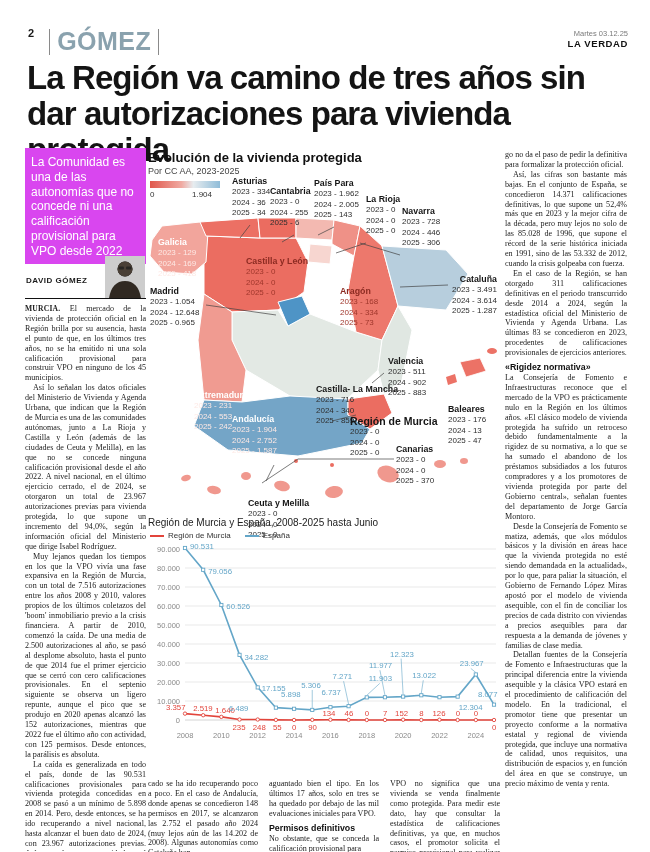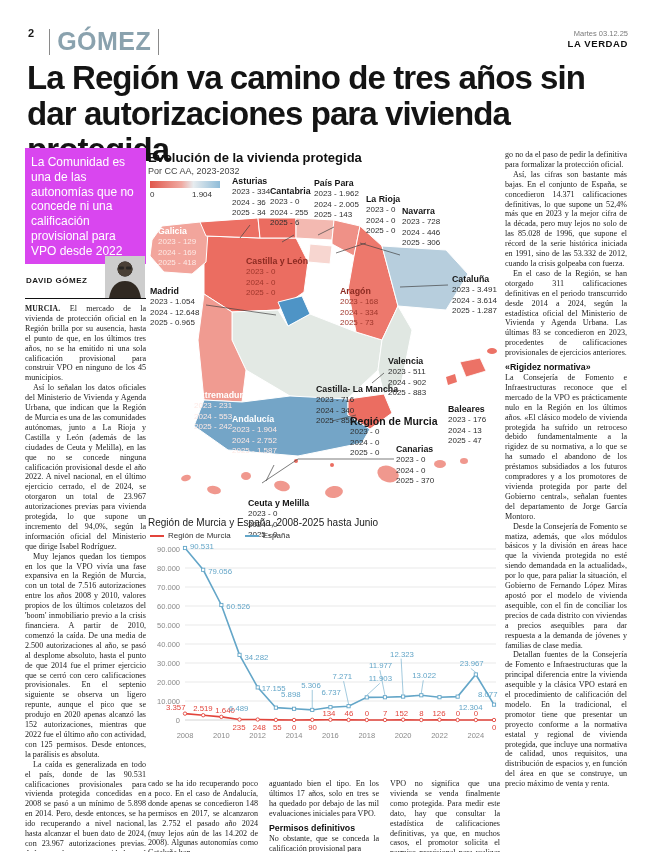--- a/index.html
+++ b/index.html
@@ -89,21 +89,21 @@
 
   <div class="left-body" id="left-body">
       <p class="art-p"><b>MURCIA. </b>El mercado de la vivienda de protección oficial en la Región brilla por su ausencia, hasta el punto de que, en los últimos tres años, no se ha emitido ni una sola calificación provisional para construir VPO en ninguno de los 45 municipios.</p>
       <p class="art-p">Así lo señalan los datos oficiales del Ministerio de Vivienda y Agenda Urbana, que indican que la Región de Murcia es una de las comunidades autónomas, junto a La Rioja y Castilla y León (además de las ciudades de Ceuta y Melilla), en las que no se concede ninguna calificación provisional desde el año 2022. A nivel nacional, en el último ejercicio cerrado, el de 2024, se otorgaron un total de 23.967 autorizaciones previas para vivienda protegida, lo que supone un incremento del 94,0%, según la información oficial del Ministerio que dirige Isabel Rodríguez.</p>
       <p class="art-p">Muy lejanos quedan los tiempos en los que la VPO vivía una fase expansiva en la Región de Murcia, con un total de 7.516 autorizaciones entre los años 2008 y 2010, valores propios de los últimos coletazos del 'boom' inmobiliario previo a la crisis financiera. A partir de 2010, comenzó la caída. De una media de 2.500 autorizaciones al año, se pasó al desplome absoluto, hasta el punto de que 2014 fue el primer ejercicio que se cerró con cero calificaciones provisionales. En el septenio siguiente se observa un ligero repunte, aunque el pico que se produjo en 2020 apenas alcanzó las 152 autorizaciones, mientras que 2022 fue el último año con actividad, con 125 permisos. Desde entonces, la parálisis es absoluta.</p>
       <p class="art-p">La caída es generalizada en todo el país, donde de las 90.531 calificaciones provisionales para vivienda protegida concedidas en 2008 se pasó a un mínimo de 5.898 en 2014. Pero, desde entonces, se ha ido recuperando a nivel nacional, hasta alcanzar el buen dato de 2024, con 23.967 autorizaciones previas. Así, en algunas comunidades, el mer-</p>
     </div>
 
   <div class="map-block" id="map-block">
     <div class="map-title">Evolución de la vivienda protegida</div>
-    <div class="map-sub">Por CC AA, 2023-2032</div>
+    <div class="map-sub">Por CC AA, 2023-2025</div>
     <div class="scale-bar"></div>
     <span class="scale-min">0</span>
     <span class="scale-max">1.904</span>
     <svg id="map-svg" viewBox="0 0 352 340" width="352" height="340">
         <polygon points="58,61 112,63 148,63 160,87 156,117 130,135 84,137 56,119 56,87" fill="#eb6d61" stroke="#ffffff" stroke-width="1"></polygon>
         <polygon points="84,137 130,135 140,151 162,139 208,157 234,165 230,195 198,225 142,221 98,195 84,165" fill="#e3e9e4" stroke="#ffffff" stroke-width="1"></polygon>
         <polygon points="4,65 14,51 52,47 60,57 58,87 44,99 16,97 2,81" fill="#f2a59c" stroke="#ffffff" stroke-width="1"></polygon>
         <polygon points="52,47 110,43 112,63 58,61" fill="#ec7064" stroke="#ffffff" stroke-width="1"></polygon>
         <polygon points="110,43 148,43 148,63 112,63" fill="#eb6c60" stroke="#ffffff" stroke-width="1"></polygon>
         <polygon points="148,43 186,45 184,65 148,63" fill="#f3b9b1" stroke="#ffffff" stroke-width="1"></polygon>
@@ -136,21 +136,21 @@
         <line x1="252" y1="80" x2="212" y2="68" stroke="#444" stroke-width="0.7"></line>
         <line x1="300" y1="110" x2="252" y2="112" stroke="#444" stroke-width="0.7"></line>
         <line x1="58" y1="130" x2="128" y2="140" stroke="#444" stroke-width="0.7"></line>
         <line x1="236" y1="198" x2="224" y2="208" stroke="#444" stroke-width="0.7"></line>
         <line x1="184" y1="246" x2="208" y2="240" stroke="#444" stroke-width="0.7"></line>
         <line x1="246" y1="284" x2="150" y2="284" stroke="#444" stroke-width="0.7"></line>
         <line x1="150" y1="284" x2="114" y2="308" stroke="#444" stroke-width="0.7"></line>
         <line x1="118" y1="306" x2="126" y2="290" stroke="#444" stroke-width="0.7"></line>
       </svg>
     <div id="map-labels">
-        <div class="map-label theme-light" style="left: 10px; top: 76px;">
+        <div class="map-label theme-light" style="left: 10px; top: 87px;">
           <div class="rname">Galicia</div>
           <div class="rval">2023 - 129</div>
           <div class="rval">2024 - 169</div>
           <div class="rval">2025 - 418</div>
         </div>
         <div class="map-label theme-dark" style="left: 84px; top: 26px;">
           <div class="rname">Asturias</div>
           <div class="rval">2023 - 334</div>
           <div class="rval">2024 - 36</div>
           <div class="rval">2025 - 34</div>
@@ -184,21 +184,21 @@
           <div class="rval">2023 - 0</div>
           <div class="rval">2024 - 0</div>
           <div class="rval">2025 - 0</div>
         </div>
         <div class="map-label theme-red" style="left: 192px; top: 136px;">
           <div class="rname">Aragón</div>
           <div class="rval">2023 - 168</div>
           <div class="rval">2024 - 334</div>
           <div class="rval">2025 - 73</div>
         </div>
-        <div class="map-label theme-dark" style="left: 304px; top: 124px;">
+        <div class="map-label theme-dark" style="left: 304px; top: 124px; text-align: right;">
           <div class="rname">Cataluña</div>
           <div class="rval">2023 - 3.491</div>
           <div class="rval">2024 - 3.614</div>
           <div class="rval">2025 - 1.287</div>
         </div>
         <div class="map-label theme-dark" style="left: 2px; top: 136px;">
           <div class="rname">Madrid</div>
           <div class="rval">2023 - 1.054</div>
           <div class="rval">2024 - 12.648</div>
           <div class="rval">2025 - 0.965</div>

